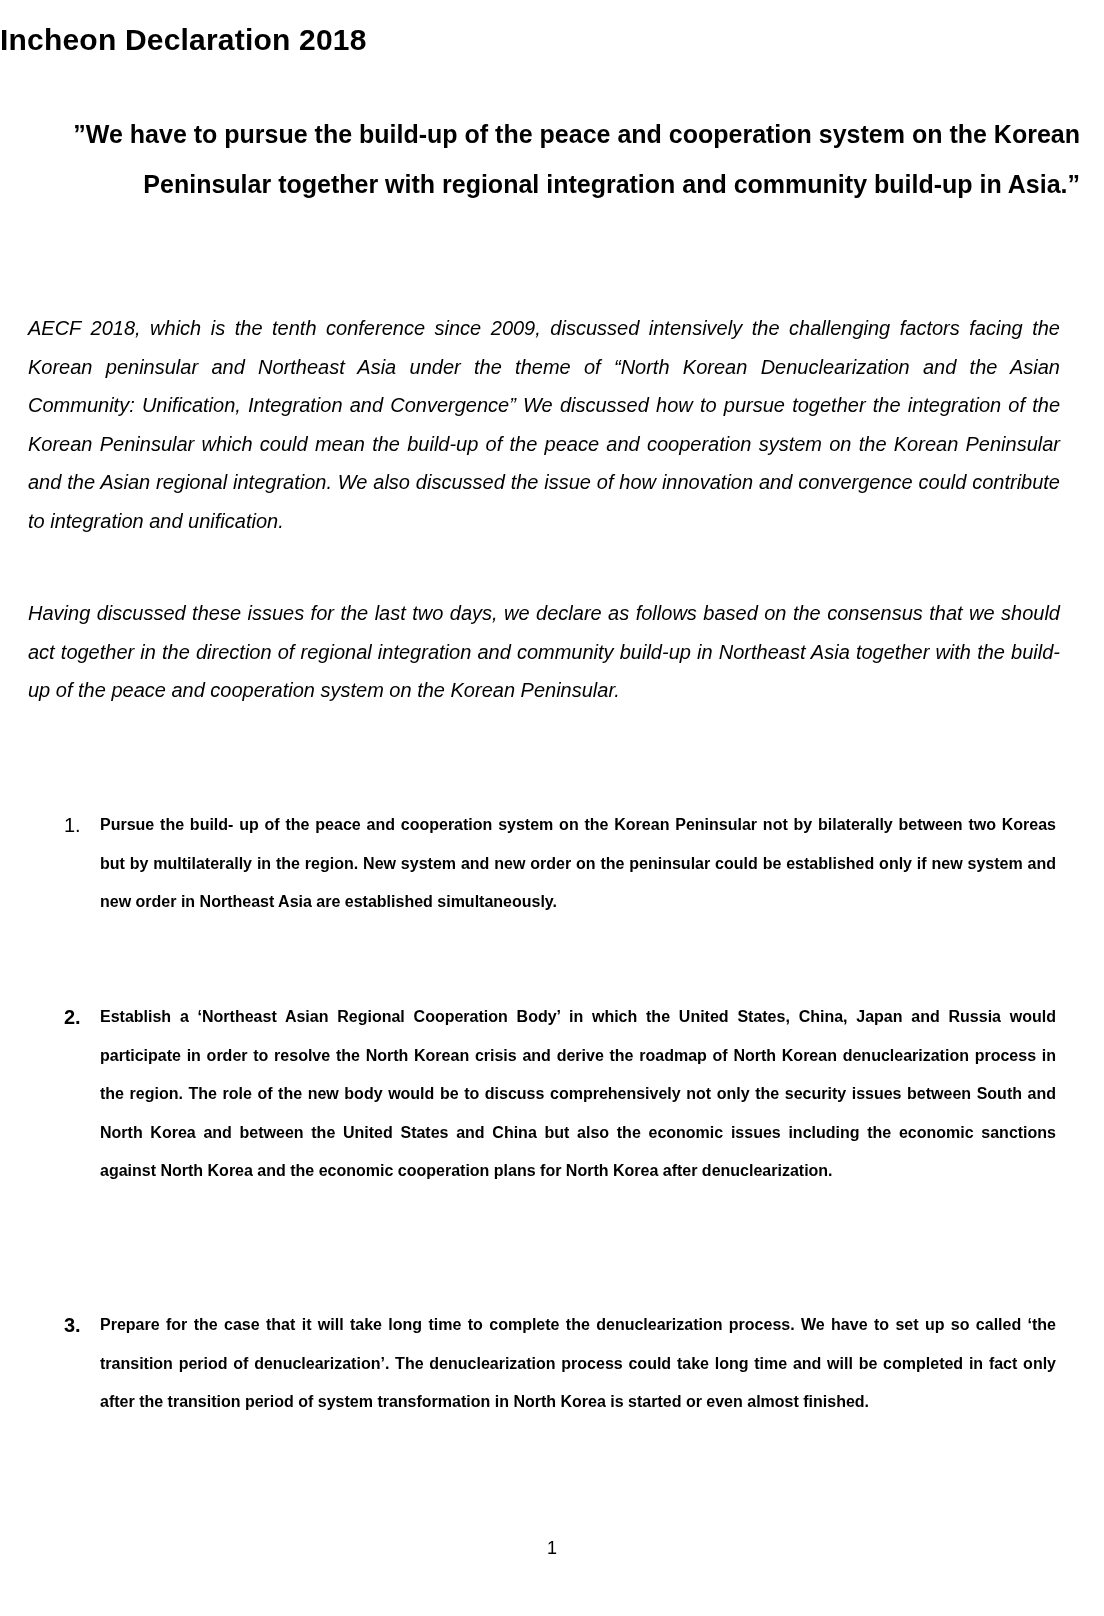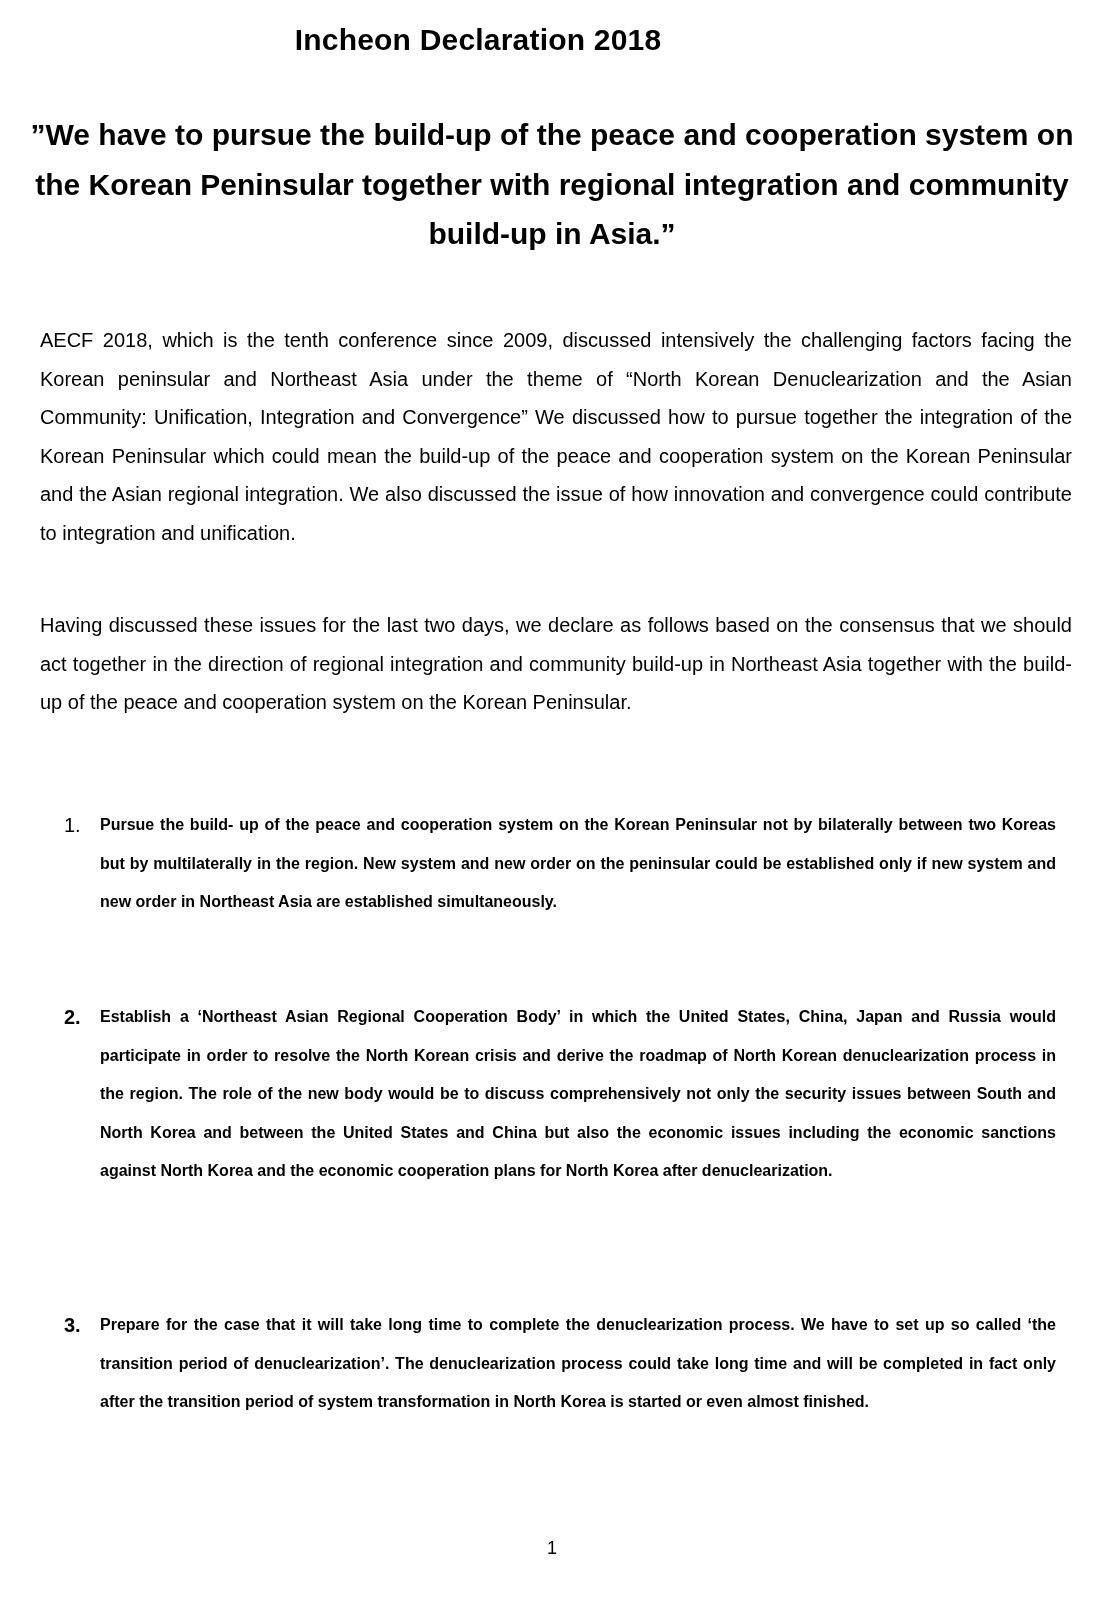--- a/index.html
+++ b/index.html
@@ -19,46 +19,46 @@
       position: absolute;
       left: 0; top: 0;
       width: 1104px;
       height: 1616px;
     }
     .title {
       position: absolute;
       left: 0;
       top: 18px;
       width: 924px;
-      text-align: center;
+      text-align: left;
       font-weight: bold;
       font-size: 30px;
       line-height: 44px;
       letter-spacing: 0.2px;
-      padding-left: 16px;
     }
     .quote {
       position: absolute;
       left: 24px;
       top: 110px;
       width: 1056px;
-      text-align: center;
+      text-align: right;
       font-weight: bold;
-      font-size: 30px;
+      font-size: 25px;
       line-height: 49.5px;
     }
     .para {
       position: absolute;
       left: 24px;
       width: 1032px;
       text-align: justify;
       text-align-last: left;
       font-size: 20px;
       line-height: 38.5px;
-      margin: 16px;
+      margin: 4px;
+      font-style: italic;
     }
     .para-1 { top: 305px; }
     .para-2 { top: 590px; }
     .list-item {
       position: absolute;
       left: 24px;
       width: 1032px;
     }
     .list-num {
       position: absolute;

